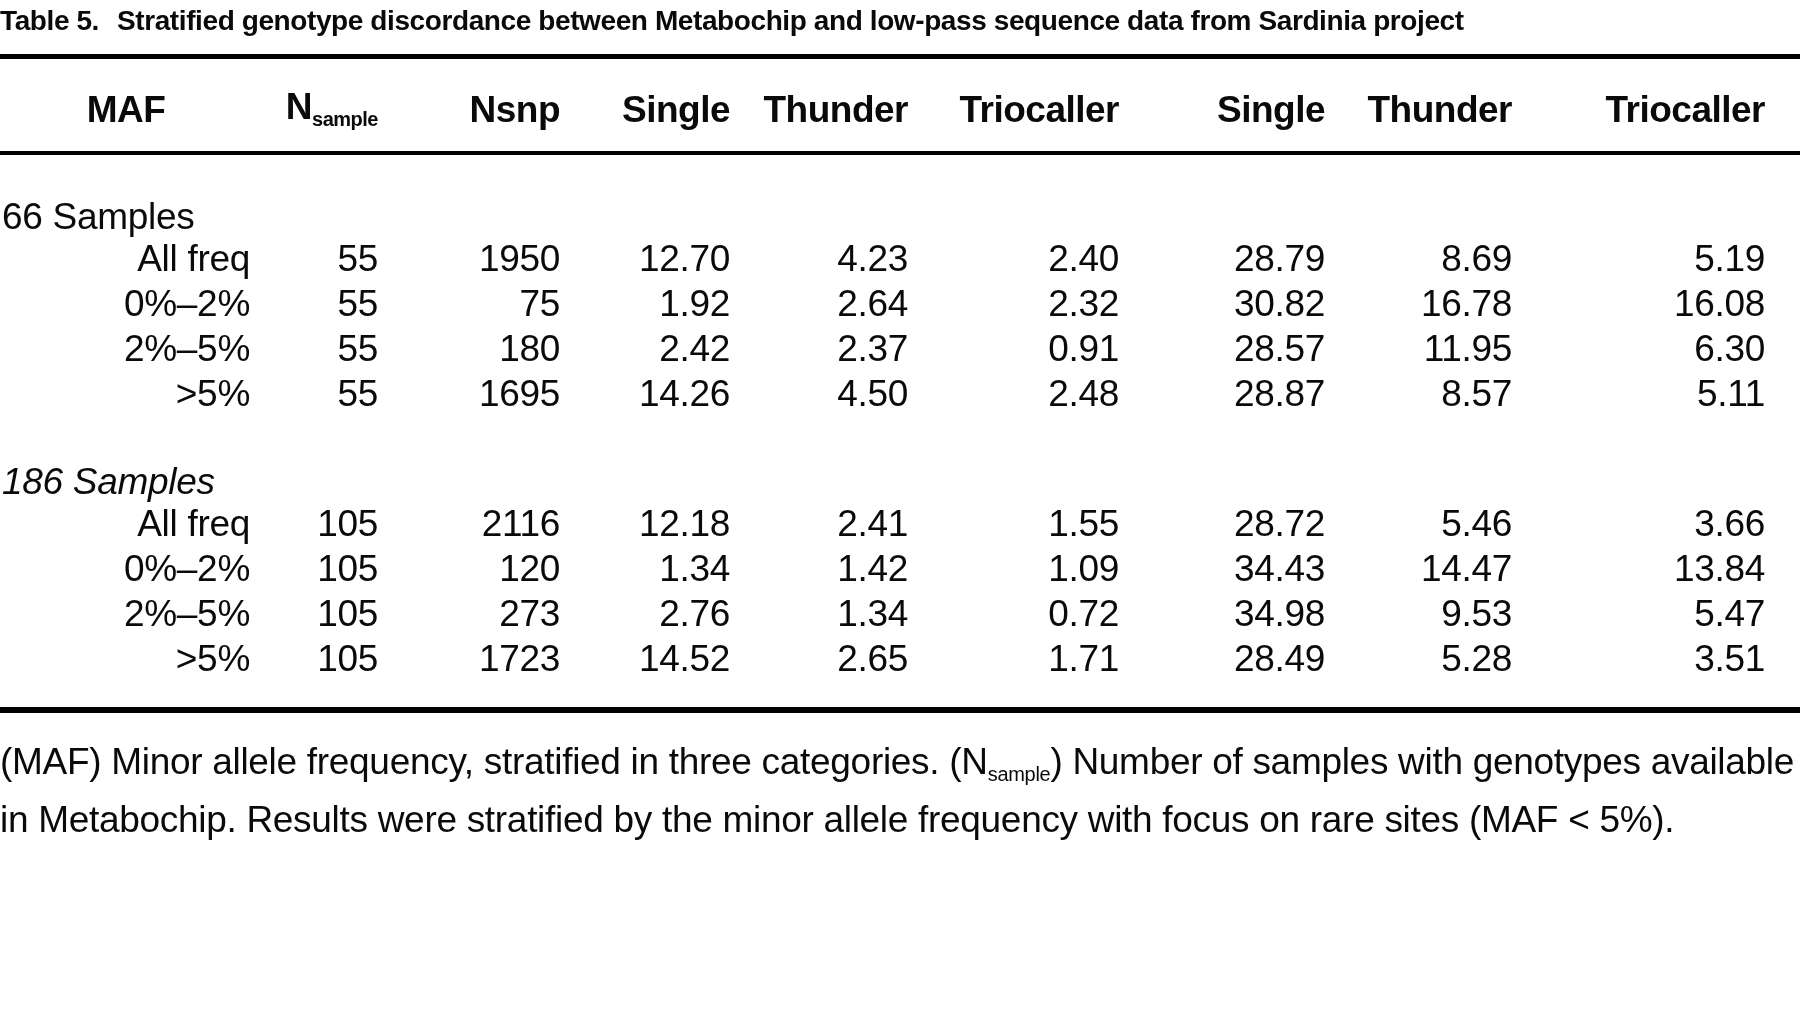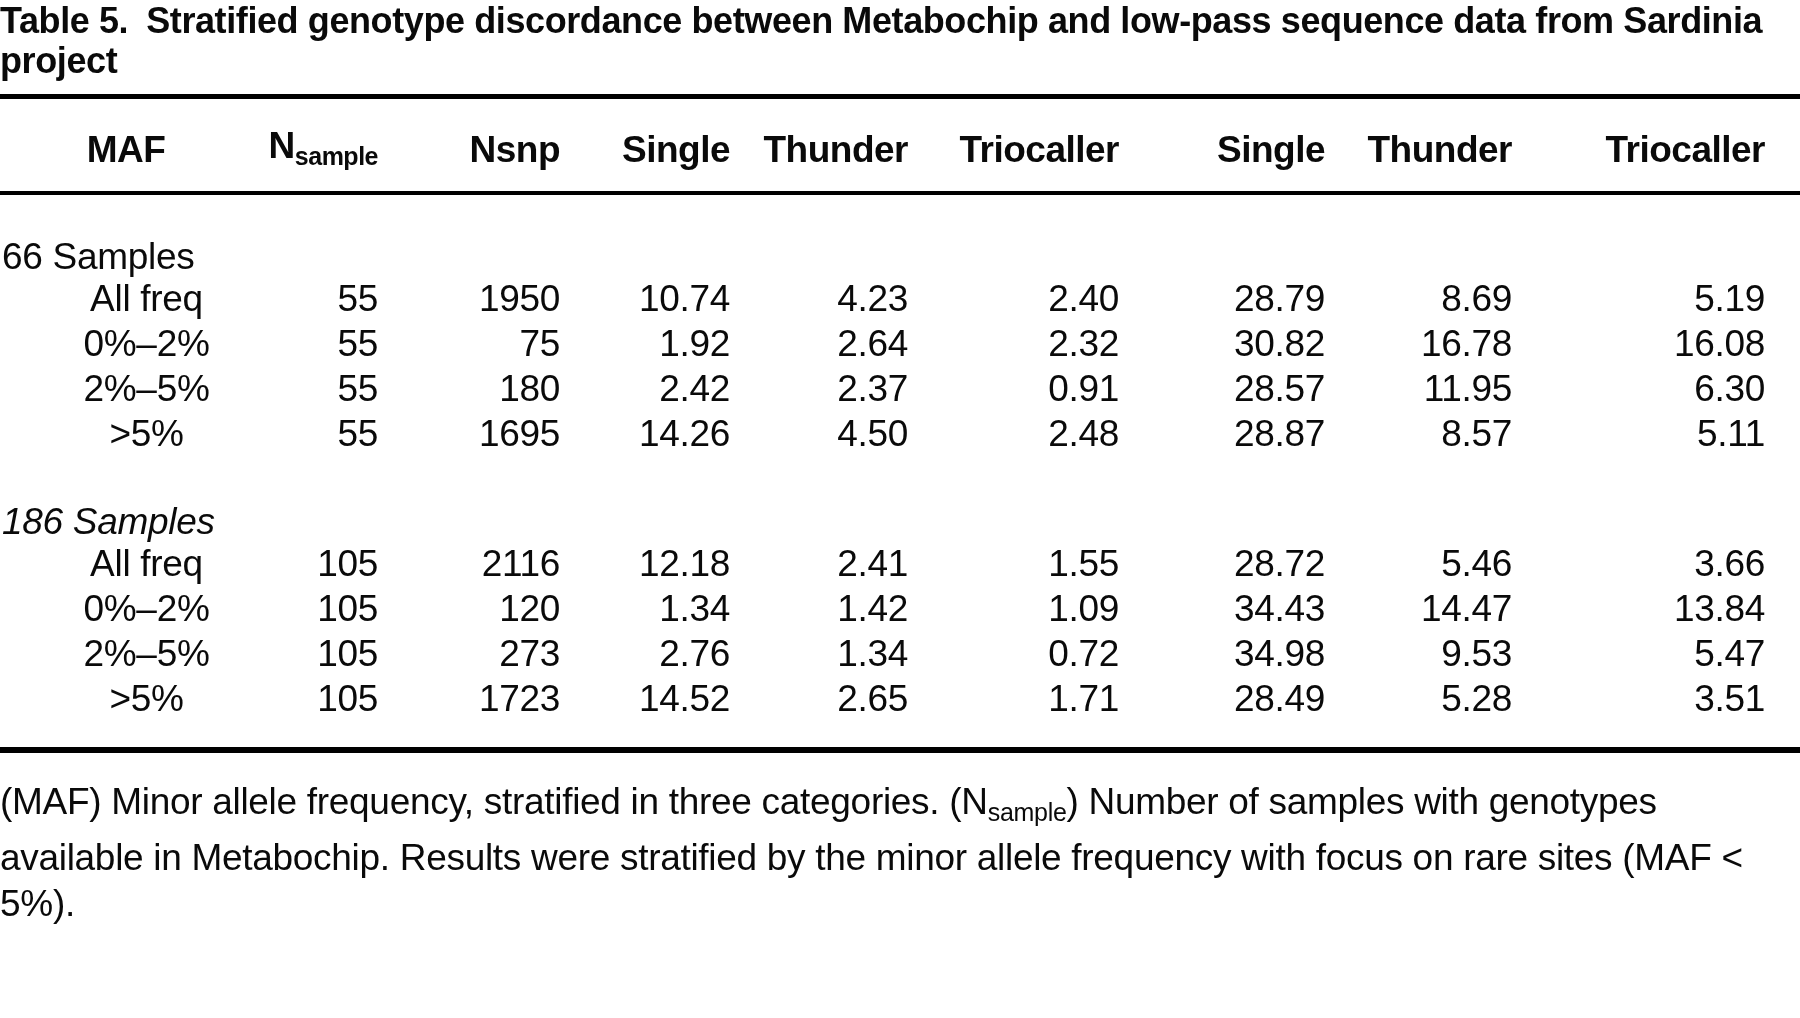--- a/index.html
+++ b/index.html
@@ -5,21 +5,21 @@
   * { box-sizing: border-box; margin: 0; padding: 0; }
   html, body { background: #ffffff; }
   body {
     width: 1800px; height: 1018px; overflow: hidden;
     color: #0a0a0a;
     font-family: "Liberation Sans", sans-serif;
   }
   .page { position: relative; width: 1800px; height: 1018px; background: #fff; }
 
   .title {
-    font-size: 36px; font-weight: bold; line-height: 40px;
+    font-size: 28px; font-weight: bold; line-height: 40px;
     letter-spacing: -0.4px; padding-top: 1px;
   }
   .title-label { font-weight: 800; }
   .title-text { margin-left: 18px; }
 
   .rule-top { height: 5px; background: #000; margin-top: 13px; }
   .rule-bottom { height: 6px; background: #000; margin-top: 26px; }
 
   table.grid {
     width: 1800px; border-collapse: collapse; table-layout: fixed;
@@ -41,23 +41,23 @@
   th.left { text-align: center; padding-left: 2px; }
   .num { text-align: right; }
   .c2 { padding-right: 0; }
   .c3, .c4, .c5, .c6, .c7, .c8 { padding-right: 3px; }
   .c9 { padding-right: 35px; }
 
   tr.group-row td { vertical-align: bottom; padding-left: 2px; line-height: 38px; }
   tr.group-row.g1 td { height: 83px; }
   tr.group-row.g2 td { height: 85px; font-style: italic; }
   tr.data-row td { height: 45px; vertical-align: middle; }
-  td.maf { text-align: center; padding-left: 43px; }
-
-  .sub { font-size: 25px; vertical-align: -7px; }
+  td.maf { text-align: right; padding-left: 43px; }
+
+  .sub { font-size: 20px; vertical-align: -7px; }
 
   .footnote {
     margin-top: 26px; font-size: 37px; line-height: 46px;
     letter-spacing: -0.3px;
   }
 </style>
 </head>
 <body>
 
 <div class="page">
@@ -96,21 +96,21 @@
     </tr>
 
     <tr class="group-row g1">
       <td colspan="9">66 Samples</td>
     </tr>
 
     <tr class="data-row">
       <td class="maf">All freq</td>
       <td class="num c2">55</td>
       <td class="num c3">1950</td>
-      <td class="num c4">10.74</td>
+      <td class="num c4">12.70</td>
       <td class="num c5">4.23</td>
       <td class="num c6">2.40</td>
       <td class="num c7">28.79</td>
       <td class="num c8">8.69</td>
       <td class="num c9">5.19</td>
     </tr>
     <tr class="data-row">
       <td class="maf">0%–2%</td>
       <td class="num c2">55</td>
       <td class="num c3">75</td>

